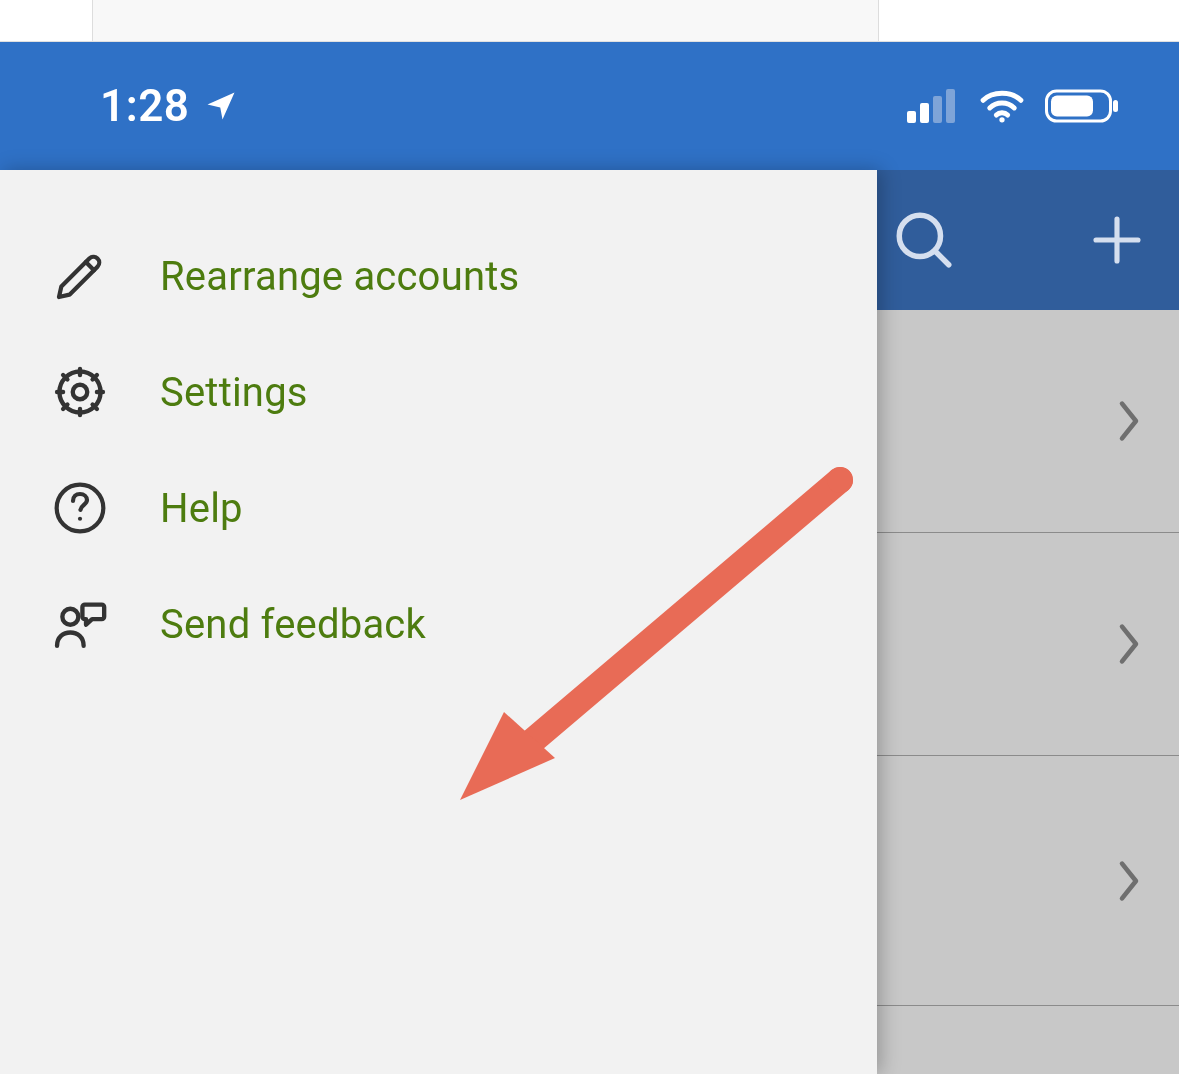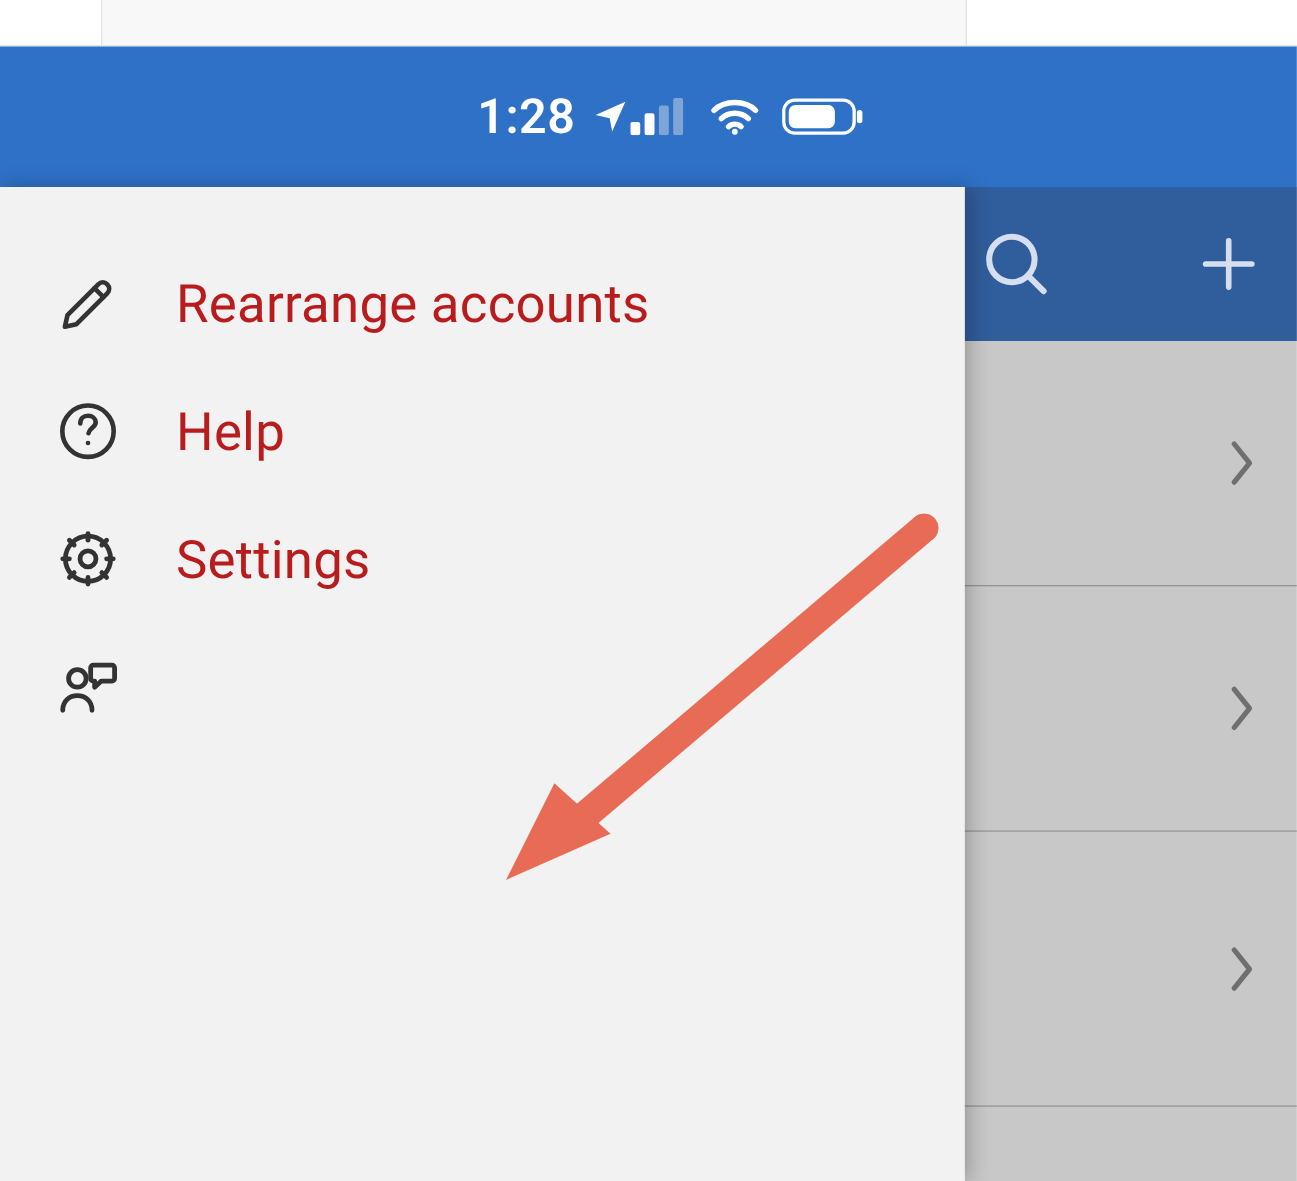--- a/index.html
+++ b/index.html
@@ -21,21 +21,21 @@
       border: 1px solid #ddd;
       border-top: none;
       border-bottom: none;
     }
 
     .status-bar {
       height: 128px;
       background: #2f71c6;
       display: flex;
       align-items: center;
-      justify-content: center;
+      justify-content: space-between;
       padding: 0 58px 0 100px;
       color: #fff;
     }
     .status-left { display: flex; align-items: center; gap: 14px; }
     .status-time { font-size: 44px; font-weight: 600; letter-spacing: 0.5px; }
     .status-right { display: flex; align-items: center; gap: 20px; }
 
     .main-area {
       position: relative;
       height: calc(100% - 42px - 128px);
@@ -91,23 +91,23 @@
     .menu-icon {
       width: 60px;
       height: 60px;
       display: flex;
       align-items: center;
       justify-content: center;
       color: #333;
       flex-shrink: 0;
     }
     .menu-label {
-      font-size: 48px;
+      font-size: 40px;
       font-weight: 400;
-      color: #b91c1c;
+      color: #4d7c0f;
       letter-spacing: 0.2px;
     }
 
     .arrow-annotation {
       position: absolute;
       left: 440px;
       top: 290px;
       pointer-events: none;
     }
 
@@ -206,55 +206,56 @@
           <path d="M3 21 L4 16.5 L16 4.5 C17 3.5 18.5 3.5 19.5 4.5 C20.5 5.5 20.5 7 19.5 8 L7.5 20 L3 21 Z"></path>
           <line x1="14.5" y1="6" x2="18" y2="9.5"></line>
         </svg>
       </span>
       <span class="menu-label">Rearrange accounts</span>
     </div>
 
 
     <div class="menu-item">
       <span class="menu-icon">
-        <svg width="56" height="56" viewBox="0 0 24 24" fill="none" stroke="#333" stroke-width="1.8" stroke-linecap="round" stroke-linejoin="round">
-          <circle cx="12" cy="12" r="10"></circle>
-          <path d="M9 9 C9 7 10.3 6 12 6 C13.7 6 15 7.1 15 8.6 C15 10.5 12.5 10.8 12.2 12.8"></path>
-          <circle cx="12" cy="16.6" r="0.9" fill="#333" stroke="none"></circle>
-        </svg>
-      </span>
-      <span class="menu-label">Help</span>
-    </div>
-
-    <div class="menu-item">
-      <span class="menu-icon">
         <svg width="58" height="58" viewBox="0 0 24 24" fill="none" stroke="#333" stroke-width="1.8" stroke-linecap="round" stroke-linejoin="round">
           <circle cx="12" cy="12" r="3"></circle>
           <path d="M12 2.5 L12 5"></path>
             <path d="M12 19 L12 21.5"></path>
           <path d="M2.5 12 L5 12"></path>
             <path d="M19 12 L21.5 12"></path>
           <path d="M5 5 L6.8 6.8"></path>
             <path d="M17.2 17.2 L19 19"></path>
           <path d="M19 5 L17.2 6.8"></path>
             <path d="M6.8 17.2 L5 19"></path>
           <circle cx="12" cy="12" r="8.5"></circle>
         </svg>
       </span>
       <span class="menu-label">Settings</span>
     </div>
 
     <div class="menu-item">
       <span class="menu-icon">
+        <svg width="56" height="56" viewBox="0 0 24 24" fill="none" stroke="#333" stroke-width="1.8" stroke-linecap="round" stroke-linejoin="round">
+          <circle cx="12" cy="12" r="10"></circle>
+          <path d="M9 9 C9 7 10.3 6 12 6 C13.7 6 15 7.1 15 8.6 C15 10.5 12.5 10.8 12.2 12.8"></path>
+          <circle cx="12" cy="16.6" r="0.9" fill="#333" stroke="none"></circle>
+        </svg>
+      </span>
+      <span class="menu-label">Help</span>
+    </div>
+
+    <div class="menu-item">
+      <span class="menu-icon">
         <svg width="58" height="58" viewBox="0 0 24 24" fill="none" stroke="#333" stroke-width="1.8" stroke-linecap="round" stroke-linejoin="round">
           <circle cx="8" cy="9" r="3.3"></circle>
           <path d="M2.5 21 C2.5 17.5 5 15.5 8 15.5 C11 15.5 13.5 17.5 13.5 21"></path>
           <path d="M14 4 H21 A1 1 0 0 1 22 5 V9 A1 1 0 0 1 21 10 H17 L14.5 12.3 V10 H14 A1 1 0 0 1 13 9 V5 A1 1 0 0 1 14 4 Z"></path>
         </svg>
       </span>
+      <span class="menu-label">Send feedback</span>
     </div>
 
   </div>
 
   <div class="arrow-annotation">
     <svg width="420" height="360" viewBox="0 0 420 360">
       <defs></defs>
       <line x1="400" y1="20" x2="70" y2="300" stroke="#E86B56" stroke-width="26" stroke-linecap="round"></line>
       <polygon points="20,340 115,298 64,252" fill="#E86B56"></polygon>
       <circle cx="400" cy="20" r="13" fill="#E86B56"></circle>

